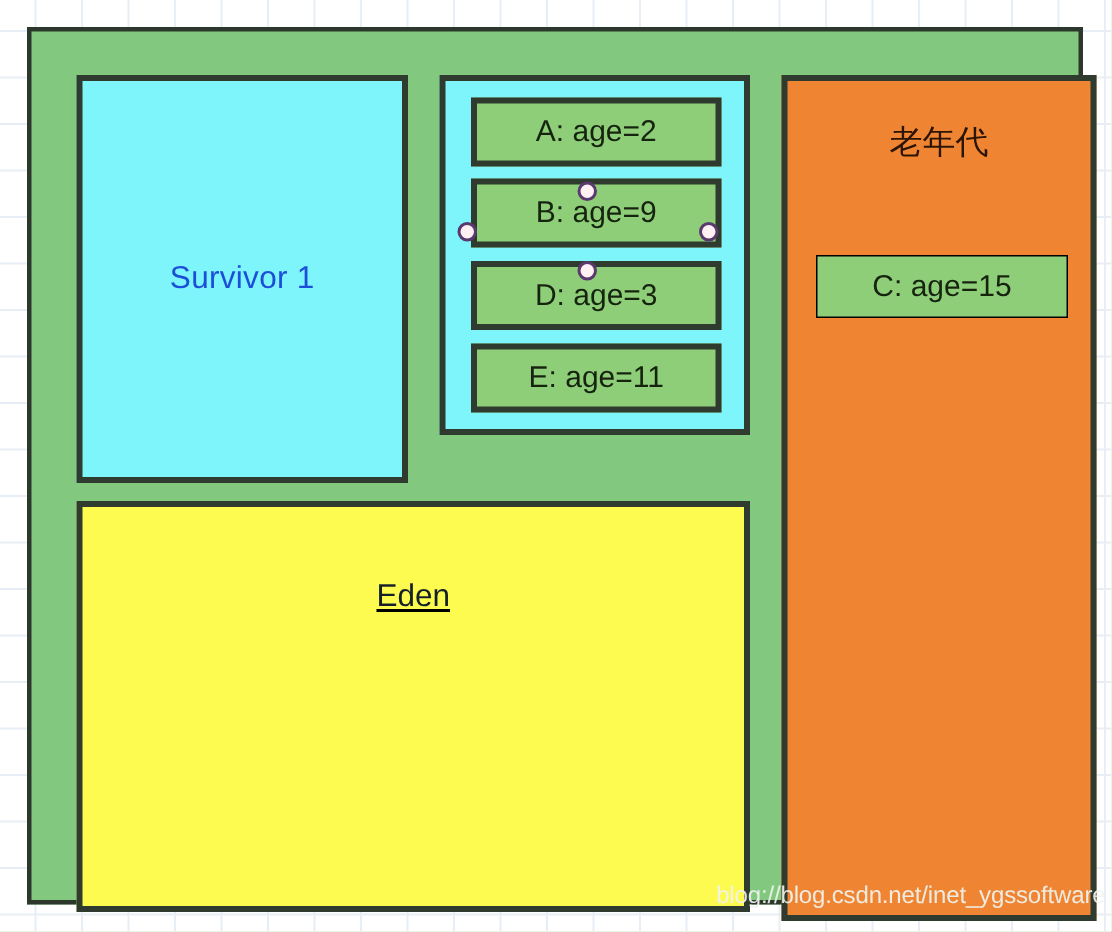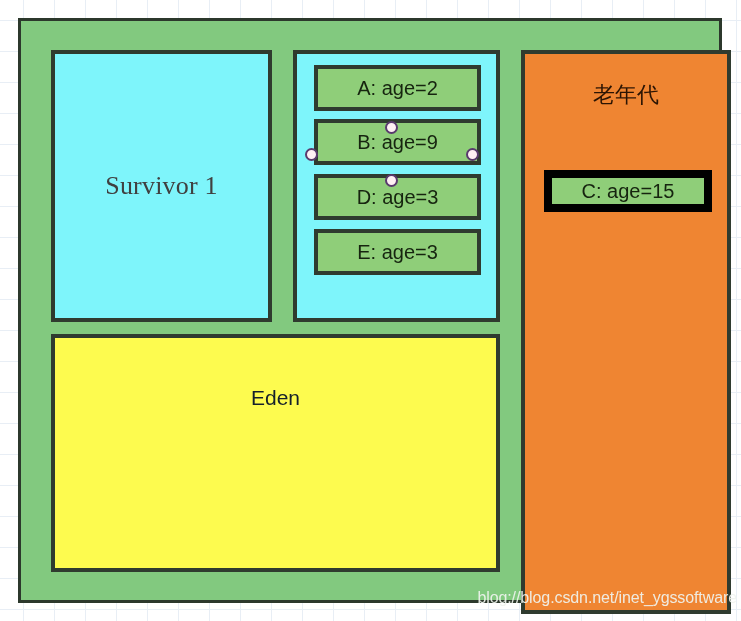--- a/index.html
+++ b/index.html
@@ -51,32 +51,31 @@
   
   #survivor1 {
     left: 30px;
     top: 29px;
     width: 221px;
     height: 272px;
     background: #7ef5fb;
     border-width: 4px;
   }
   #survivor1 .label {
-    font-size: 26px;
-    color: #404040;
+    font-size: 21px;
+    color: #1d4ed8;
     letter-spacing: .2px;
-    font-family: Liberation Serif, serif;
   }
 
   
   #survivor0 {
     left: 272px;
     top: 29px;
     width: 207px;
-    height: 272px;
+    height: 240px;
     background: #7ef5fb;
     border-width: 4px;
     display: block;
   }
 
   
   .obj {
     position: absolute;
     box-sizing: border-box;
     background: #8fce79;
@@ -132,38 +131,39 @@
     font-family: Liberation Serif, serif;
   }
   #obj-c {
     position: absolute;
     box-sizing: border-box;
     left: 19px;
     top: 116px;
     width: 168px;
     height: 42px;
     background: #8fce79;
-    border: 8px solid #000000;
+    border: 1px solid #000000;
     display: flex;
     align-items: center;
     justify-content: center;
     font-size: 20px;
     color: #16240f;
   }
 
   
   #eden {
     left: 30px;
     top: 313px;
     width: 449px;
-    height: 238px;
+    height: 274px;
     background: #fdfb4f;
     border-width: 4px;
     align-items: flex-start;
     justify-content: center;
+    text-decoration: underline;
   }
   #eden .label {
     margin-top: 48px;
     font-size: 21px;
     color: #15202b;
   }
 
   
   #watermark {
     position: absolute;
@@ -193,21 +193,21 @@
       <div class="obj" id="obj-a">
         <span>A: age=2</span>
       </div>
       <div class="obj" id="obj-b">
         <span>B: age=9</span>
       </div>
       <div class="obj" id="obj-d">
         <span>D: age=3</span>
       </div>
       <div class="obj" id="obj-e">
-        <span>E: age=3</span>
+        <span>E: age=11</span>
       </div>
     </div>
 
     <div class="handle" id="handle-top"></div>
     <div class="handle" id="handle-bottom"></div>
     <div class="handle" id="handle-left"></div>
     <div class="handle" id="handle-right"></div>
 
     <div id="oldgen" class="box">
       <div class="oldgen-title">老年代</div>

